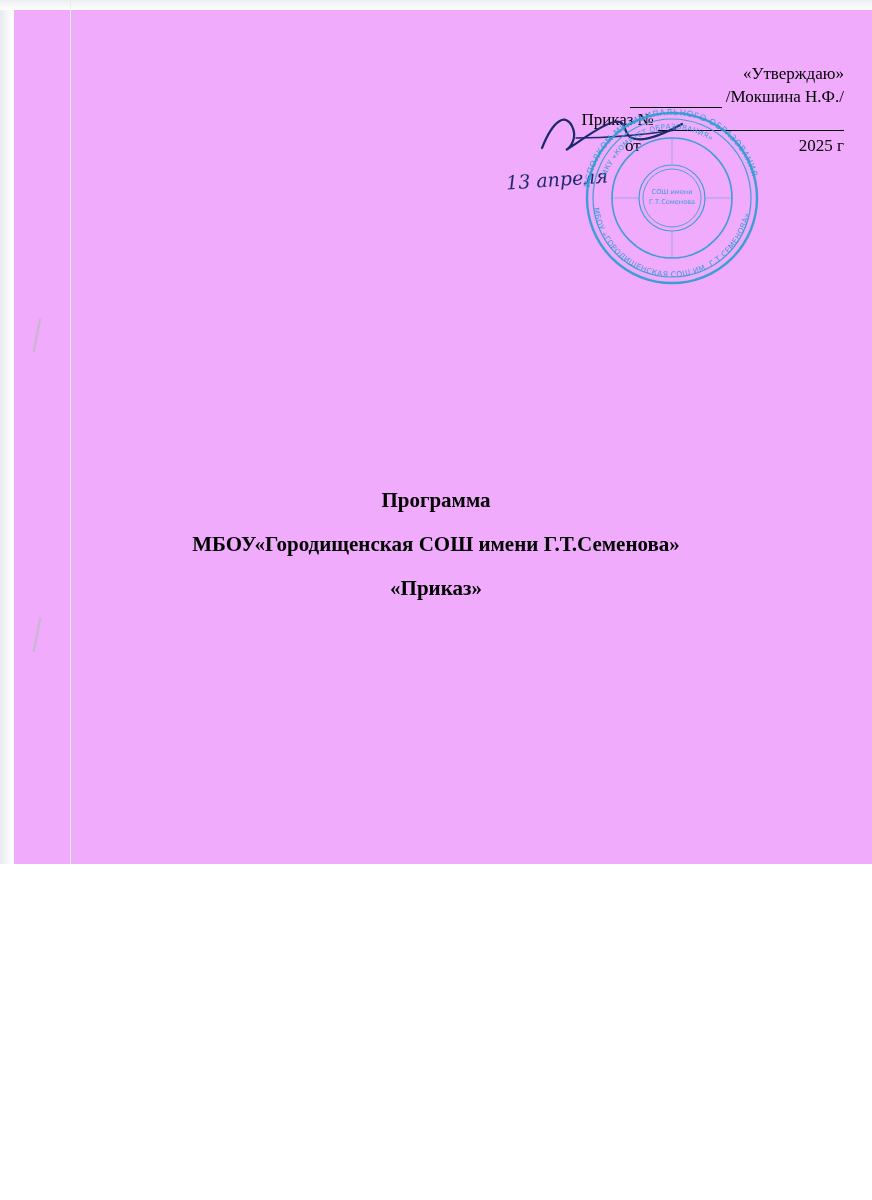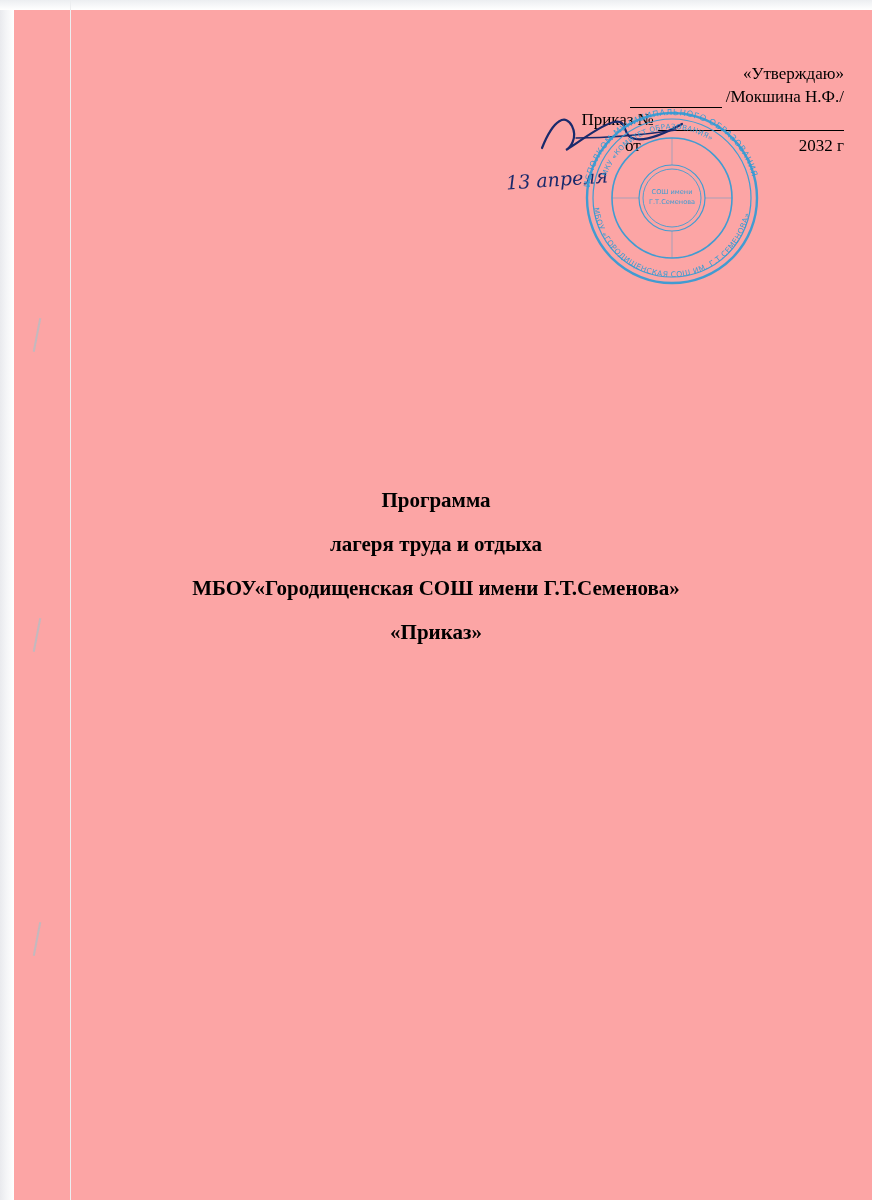--- a/index.html
+++ b/index.html
@@ -3,22 +3,22 @@
 <meta charset="utf-8">
 <style>
   html, body {
     margin: 0;
     padding: 0;
     background: #ffffff;
   }
   .page {
     position: relative;
     width: 872px;
-    height: 1200px;
-    background: #fca5a5;
+    height: 864px;
+    background: #f0abfc;
     overflow: hidden;
     font-family: "Liberation Serif", serif;
     color: #000000;
   }
 
   
   .scan-edge-left {
     position: absolute;
     left: 0;
     top: 0;
@@ -150,21 +150,21 @@
       <span class="rule w-name"></span>
       <span>/Мокшина Н.Ф./</span>
     </div>
     <div class="order-row">
       <span>Приказ №</span>
       <span class="rule w-order"></span>
     </div>
     <div class="date-row">
       <span>от</span>
       <span class="rule w-date"></span>
-      <span>2032 г</span>
+      <span>2025 г</span>
     </div>
   </div>
 
   <svg class="sign" viewBox="0 0 150 48">
     <path d="M6 40 C18 10, 30 6, 36 18 C42 30, 34 40, 30 42 C44 34, 62 18, 78 14 C92 11, 86 26, 96 30 C108 35, 128 26, 146 16" fill="none" stroke="#1a2a6c" stroke-width="2.2" stroke-linecap="round"></path>
     <path d="M40 30 C60 30, 100 28, 140 22" fill="none" stroke="#1a2a6c" stroke-width="1.4" stroke-linecap="round"></path>
   </svg>
 
   <div class="hand-date">13 апреля</div>
 
@@ -198,18 +198,17 @@
     <g stroke="#2e9bd6" stroke-width="0.8" opacity="0.5">
       <line x1="105" y1="30" x2="105" y2="57"></line>
       <line x1="105" y1="123" x2="105" y2="150"></line>
       <line x1="45" y1="90" x2="72" y2="90"></line>
       <line x1="138" y1="90" x2="165" y2="90"></line>
     </g>
   </svg>
 
   <div class="title-block">
     <div class="t-line">Программа</div>
-    <div class="t-line">лагеря труда и отдыха</div>
     <div class="t-line wide">МБОУ«Городищенская СОШ имени Г.Т.Семенова»</div>
     <div class="t-line">«Приказ»</div>
   </div>
 
 </div>
 
 </body></html>

